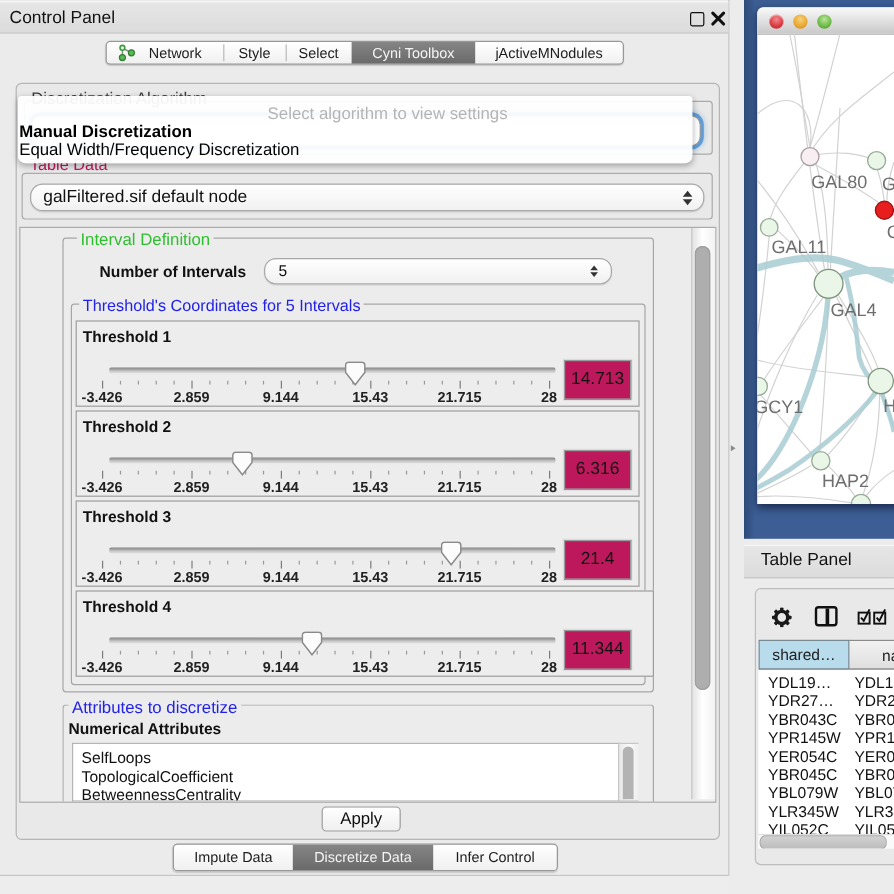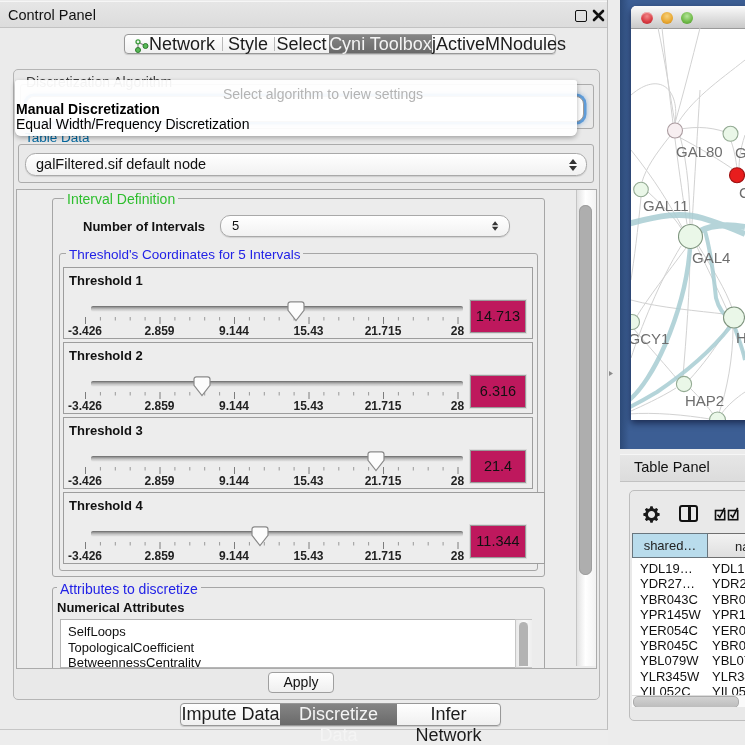--- a/index.html
+++ b/index.html
@@ -1,32 +1,32 @@
 <!DOCTYPE html>
 <html><head>
 <meta charset="utf-8">
 <style>
   html,body{margin:0;padding:0;}
   body{width:745px;height:745px;overflow:hidden;font-family:"Liberation Sans",sans-serif;background:#ededed;}
   #root{position:absolute;top:0;left:0;width:745px;height:745px;overflow:hidden;}
   .abs{position:absolute;}
   .tb{background:linear-gradient(#e6e6e6,#dcdcdc);border-bottom:1px solid #c2c2c2;border-top:1px solid #f6f6f6;}
-  .grouplbl{font-size:13.5px;color:#0369a1;}
+  .grouplbl{font-size:13.5px;color:#be185d;}
   .gbox{border:1px solid #ababab;border-radius:3px;}
   .combo{background:linear-gradient(#ffffff,#f1f1f1);border:1px solid #a9a9a9;box-shadow:0 1px 1px rgba(0,0,0,0.12);}
   .spin{position:absolute;width:9px;height:12px;}
   .spin:before{content:"";position:absolute;left:0;top:0;border-left:4.5px solid transparent;border-right:4.5px solid transparent;border-bottom:5px solid #333;}
   .spin:after{content:"";position:absolute;left:0;bottom:0;border-left:4.5px solid transparent;border-right:4.5px solid transparent;border-top:5px solid #333;}
   .thbox{position:absolute;left:63px;width:468px;height:70px;border:1px solid #9d9d9d;background:#ededed;}
   .thlabel{position:absolute;left:5px;top:5px;font-size:13px;font-weight:bold;color:#111;}
   .track{position:absolute;left:27px;top:38px;width:372px;height:4px;border-radius:2px;background:linear-gradient(#8d8d8d,#c6c6c6 55%,#dedede);border-top:1px solid #787878;border-bottom:1px solid #e8e8e8;}
   .vfield{position:absolute;left:406px;top:32px;width:54px;height:31px;background:#be185d;border:1px solid #9a9a9a;box-shadow:0 0 0 1px #dcdcdc;font-size:14.5px;color:#111;text-align:center;line-height:31px;}
   .ticklbl{position:absolute;top:56px;font-size:12px;font-weight:bold;color:#222;transform:translateX(-50%);}
   .thumb{position:absolute;top:33px;}
-  .tabbar{background:linear-gradient(#ffffff,#f0f0f0);border:1px solid #989898;border-radius:4px;box-shadow:0 1px 1px rgba(0,0,0,0.15);font-size:18px;color:#1c1c1c;margin-left:36px;}
+  .tabbar{background:linear-gradient(#ffffff,#f0f0f0);border:1px solid #989898;border-radius:4px;box-shadow:0 1px 1px rgba(0,0,0,0.15);font-size:12px;color:#1c1c1c;}
   .darkseg{background:linear-gradient(#858585,#6a6a6a);color:#f4f4f4;}
   .rowtxt{font-size:13px;color:#111;}
 </style>
 </head>
 <body>
 <div id="root">
 
   <div class="abs" style="left:0;top:0;width:607px;height:730px;background:#ebebeb;border-right:1px solid #bdbdbd;box-shadow:inset 0 -1px 0 #c6c6c6;"></div>
 
   <div class="abs tb" style="left:0;top:1px;width:607px;height:25px;"></div>
@@ -277,21 +277,21 @@
     <div style="margin:4px 0 0 7px;font-size:13px;color:#111;line-height:15.5px;">SelfLoops<br>TopologicalCoefficient<br>BetweennessCentrality</div>
   </div>
   <div class="abs" style="left:515px;top:619px;width:16px;height:47px;background:linear-gradient(90deg,#e8e8e8,#fafafa 50%,#eee);border:1px solid #c6c6c6;border-right:none;"></div>
   <div class="abs" style="left:519px;top:622px;width:9px;height:44px;background:#b3b3b3;border-radius:4.5px 4.5px 0 0;"></div>
 
   <div class="abs" style="left:268px;top:672px;width:64px;height:19px;background:linear-gradient(#ffffff,#efefef);border:1px solid #9f9f9f;border-radius:4px;font-size:14px;color:#111;text-align:center;line-height:19px;">Apply</div>
 
   <div class="abs tabbar" style="left:144px;top:703px;width:319px;height:21px;line-height:21px;">
     <div class="abs" style="left:0;top:0;width:99px;text-align:center;">Impute Data</div>
     <div class="abs darkseg" style="left:99px;top:0;width:117px;height:21px;text-align:center;">Discretize Data</div>
-    <div class="abs" style="left:216px;top:0;width:103px;text-align:center;">Infer Network</div>
+    <div class="abs" style="left:216px;top:0;width:103px;text-align:center;">Infer Control</div>
   </div>
 
   <div class="abs" style="left:608px;top:0;width:137px;height:745px;background:#ececec;"></div>
   <svg class="abs" style="left:608px;top:370px;" width="6" height="7">
       <path d="M1,1 L5,3.5 L1,6 Z" fill="#8a8a8a"></path>
     </svg>
 
   <div class="abs" style="left:620px;top:0;width:125px;height:449px;background:linear-gradient(90deg,#2d4a78,#3c5e94 9px,#3c5e94);"></div>
 
   <div class="abs" style="left:631px;top:6px;width:120px;height:414px;border-radius:5px 0 0 0;box-shadow:0 3px 7px rgba(0,0,25,0.55);overflow:hidden;background:#fff;">

